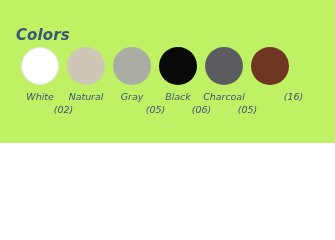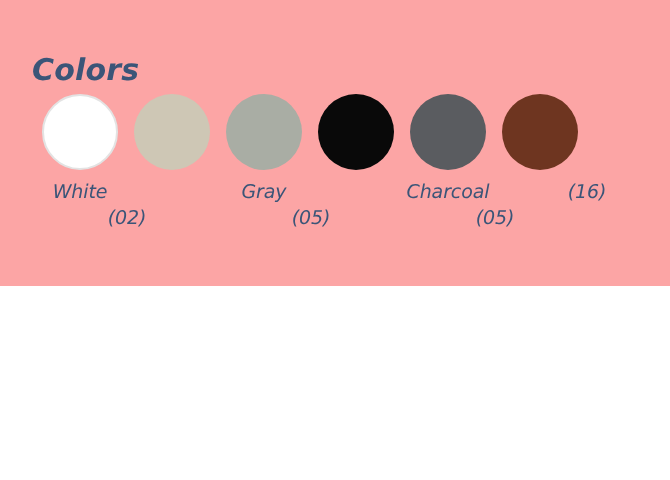--- a/index.html
+++ b/index.html
@@ -12,21 +12,21 @@
     height: 143px;
     background: #ffffff;
     font-family: "DejaVu Sans", sans-serif;
     overflow: hidden;
   }
 
   #panel {
     position: relative;
     width: 335px;
     height: 143px;
-    background: #fca5a5;
+    background: #bef264;
     box-sizing: border-box;
   }
 
   #panel-title {
     position: absolute;
     left: 16px;
     top: 27px;
     font-family: "DejaVu Sans", sans-serif;
     font-size: 15px;
     font-weight: bold;
@@ -97,31 +97,36 @@
       <div class="swatch-item">
         <div class="swatch-dot" style="background: rgb(255, 255, 255); border: 1px solid rgb(227, 227, 227);"></div>
         <div class="swatch-labels">
           <span class="swatch-name">White</span>
           <span class="swatch-code">(02)</span>
         </div>
       </div>
       <div class="swatch-item">
         <div class="swatch-dot" style="background: rgb(206, 199, 181);"></div>
         <div class="swatch-labels">
+          <span class="swatch-name">Natural</span>
         </div>
       </div>
       <div class="swatch-item">
         <div class="swatch-dot" style="background: rgb(169, 173, 164);"></div>
         <div class="swatch-labels">
           <span class="swatch-name">Gray</span>
           <span class="swatch-code">(05)</span>
         </div>
       </div>
       <div class="swatch-item">
         <div class="swatch-dot" style="background: rgb(9, 9, 9);"></div>
+        <div class="swatch-labels">
+          <span class="swatch-name">Black</span>
+          <span class="swatch-code">(06)</span>
+        </div>
       </div>
       <div class="swatch-item">
         <div class="swatch-dot" style="background: rgb(90, 92, 96);"></div>
         <div class="swatch-labels">
           <span class="swatch-name">Charcoal</span>
           <span class="swatch-code">(05)</span>
         </div>
       </div>
       <div class="swatch-item">
         <div class="swatch-dot" style="background: rgb(110, 53, 32);"></div>

